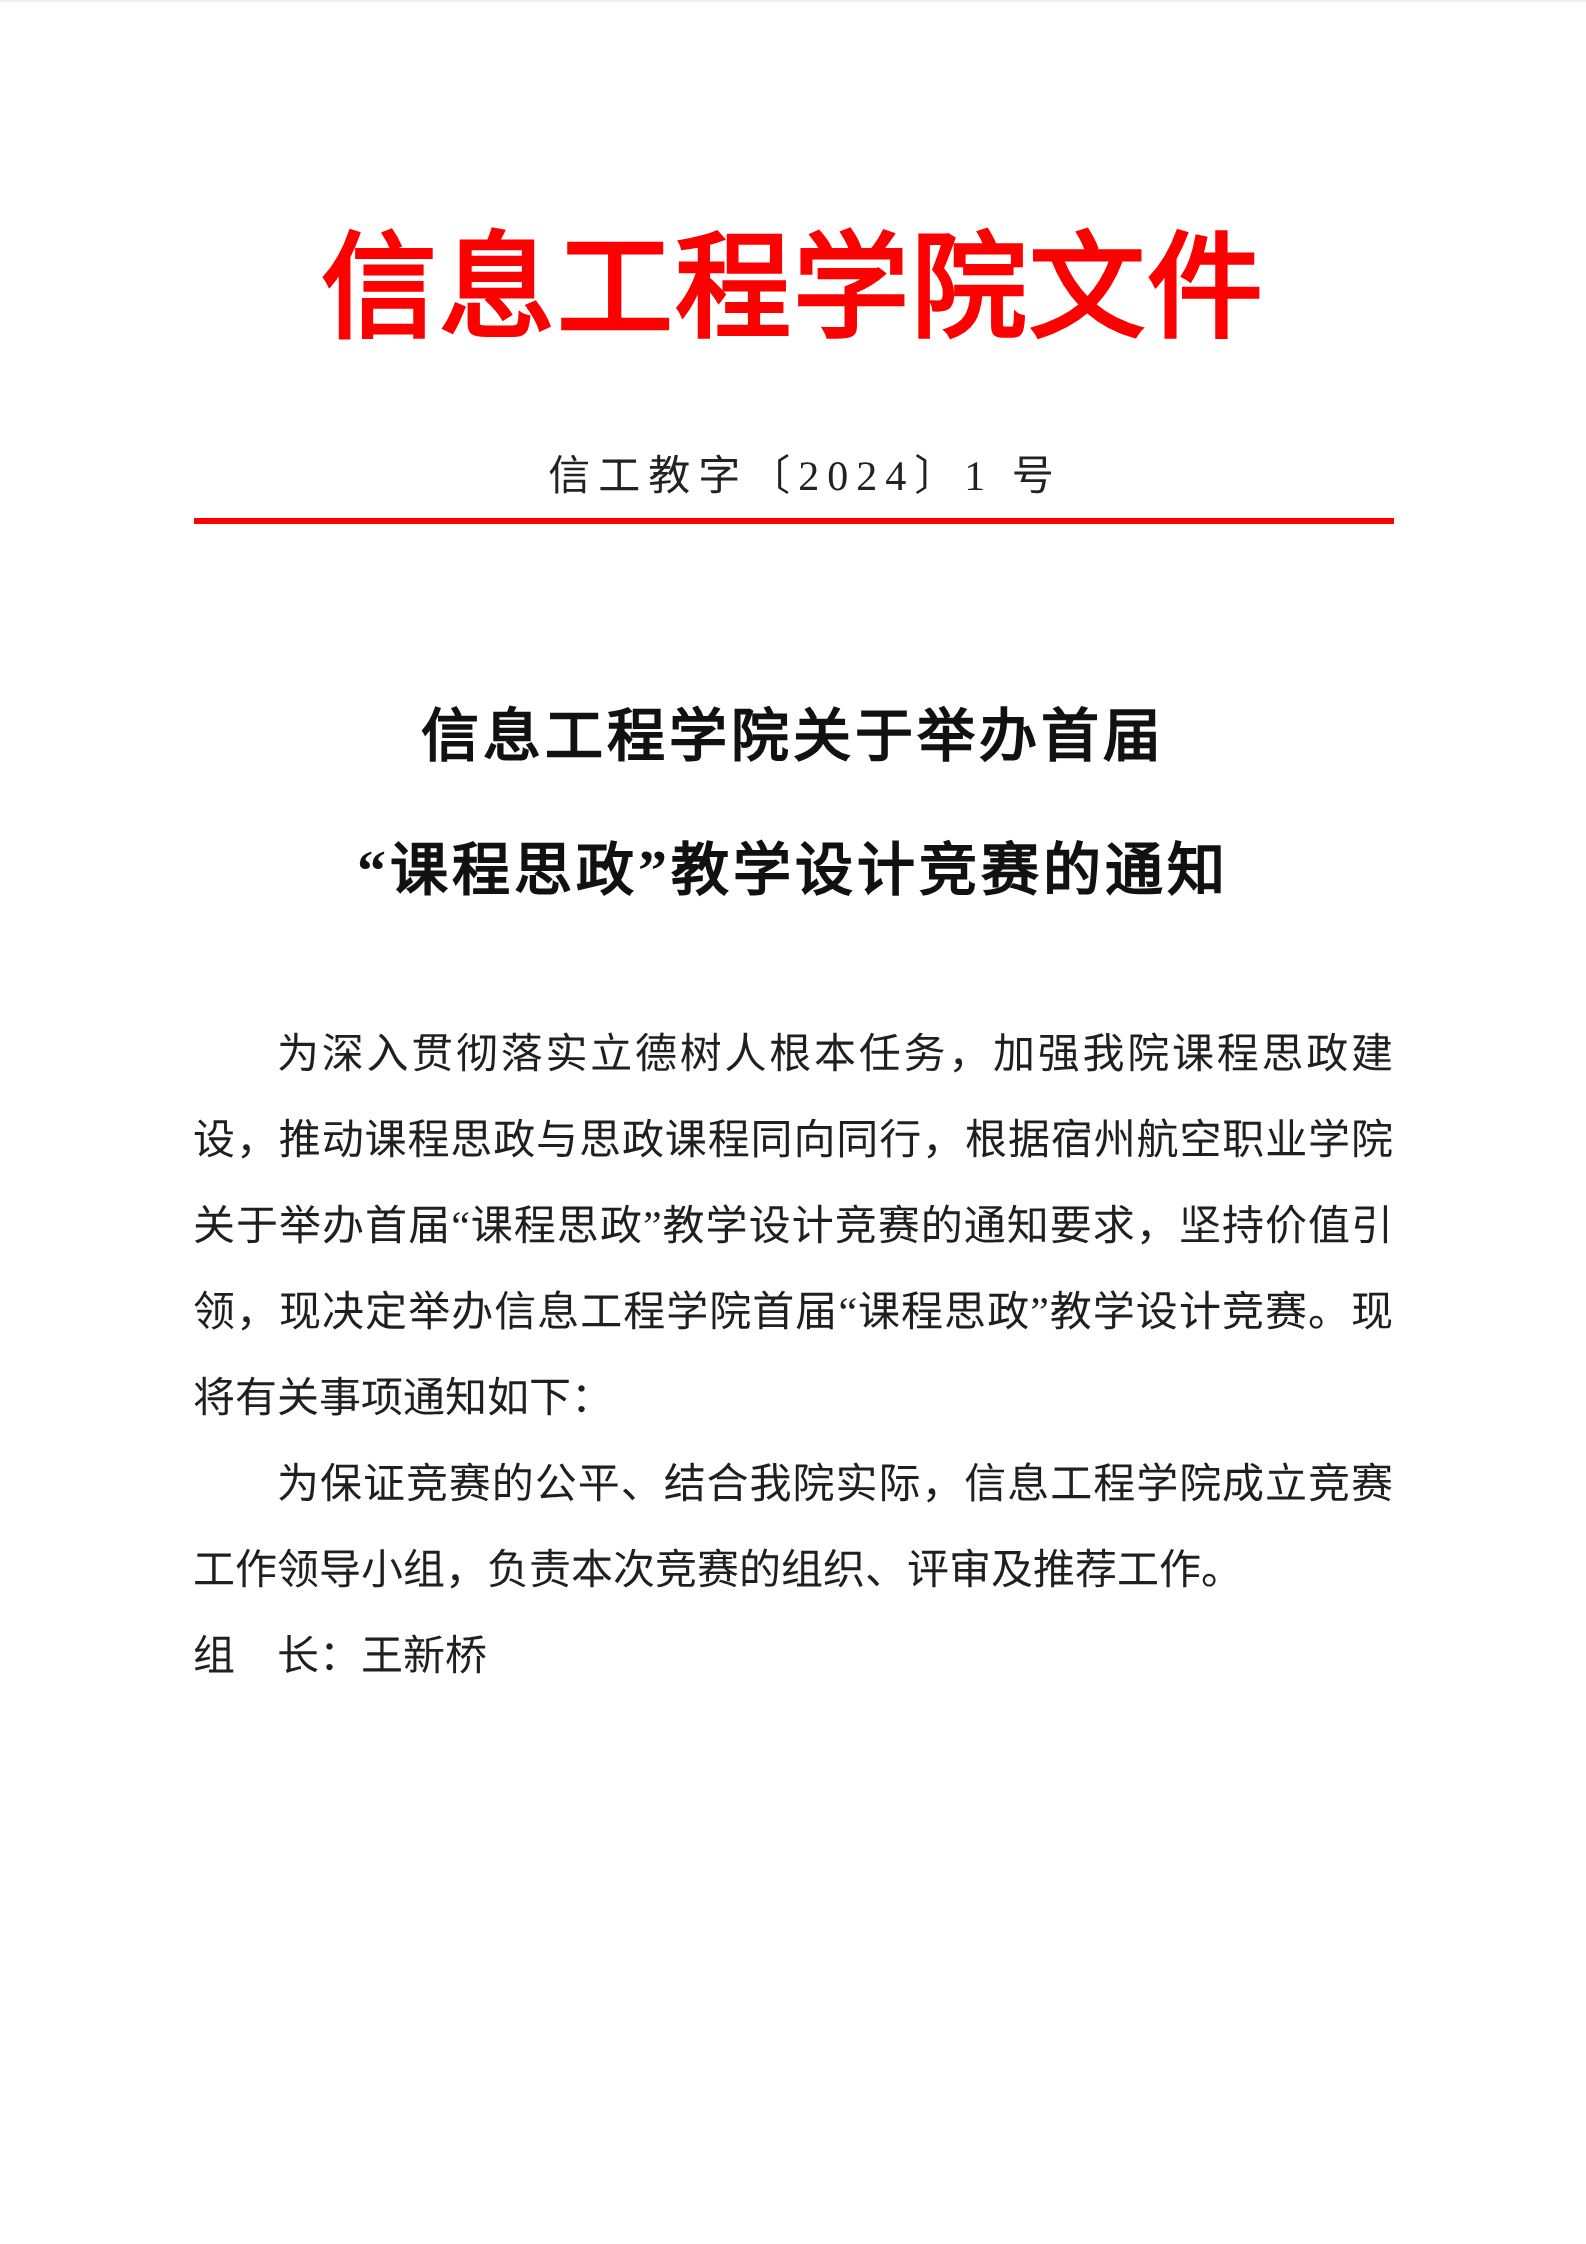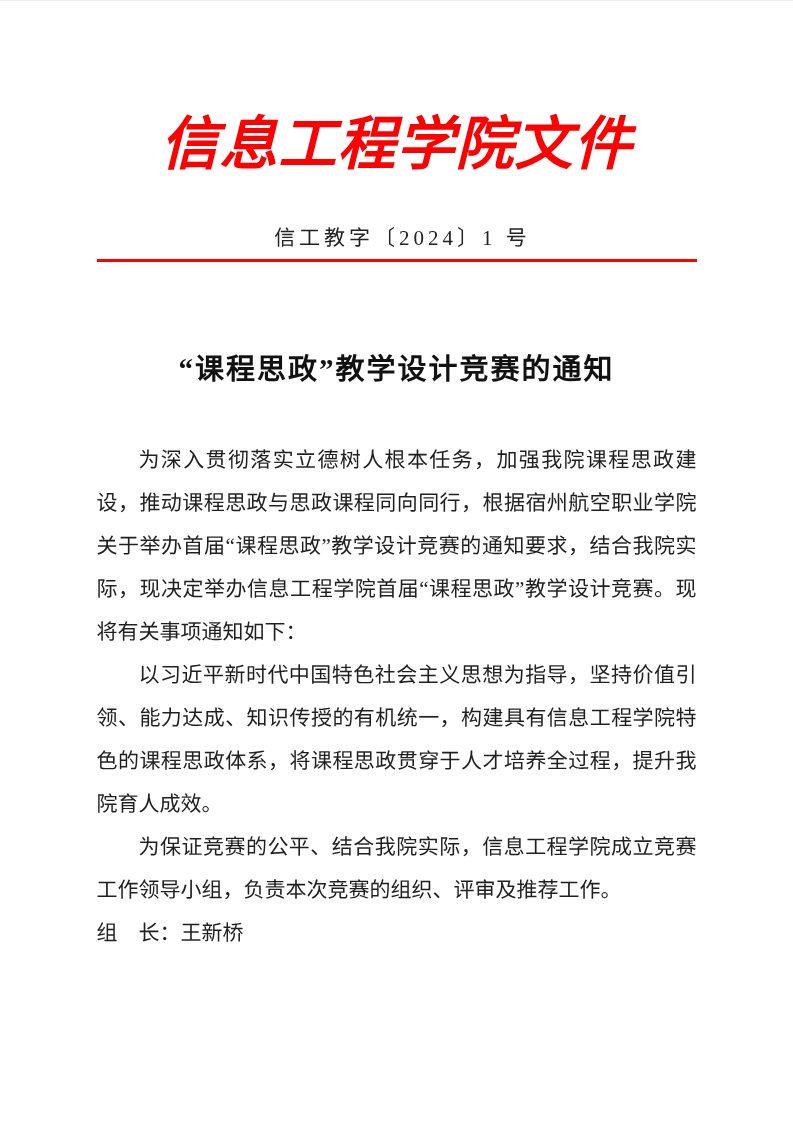--- a/index.html
+++ b/index.html
@@ -27,21 +27,20 @@
   .masthead {
     margin-top: 106px;
     text-align: center;
     font-size: 58px;
     line-height: 76px;
     font-weight: bold;
     letter-spacing: 1px;
     color: var(--accent-red);
     font-family: "Liberation Serif", "DejaVu Serif", serif;
     white-space: nowrap;
-    font-style: italic;
   }
   .doc-number {
     margin-top: 42px;
     text-align: center;
     font-size: 21px;
     line-height: 26px;
     letter-spacing: 4px;
     color: #222222;
     margin-left: 12px;
   }
@@ -101,30 +100,30 @@
 
 <div class="page">
 
   <div class="masthead">信息工程学院文件</div>
 
   <div class="doc-number">信工教字〔2024〕1 号</div>
 
   <div class="divider"></div>
 
   <div class="notice-title">
+    <div class="t-line">信息工程学院关于举办首届</div>
     <div class="t-line">“课程思政”教学设计竞赛的通知</div>
   </div>
 
   <div class="doc-body">
 
 
-    <p class="para">为深入贯彻落实立德树人根本任务，加强我院课程思政建设，推动课程思政与思政课程同向同行，根据宿州航空职业学院关于举办首届“课程思政”教学设计竞赛的通知要求，结合我院实际，现决定举办信息工程学院首届“课程思政”教学设计竞赛。现将有关事项通知如下：</p>
+    <p class="para">为深入贯彻落实立德树人根本任务，加强我院课程思政建设，推动课程思政与思政课程同向同行，根据宿州航空职业学院关于举办首届“课程思政”教学设计竞赛的通知要求，坚持价值引领，现决定举办信息工程学院首届“课程思政”教学设计竞赛。现将有关事项通知如下：</p>
 
 
-    <p class="para">以习近平新时代中国特色社会主义思想为指导，坚持价值引领、能力达成、知识传授的有机统一，构建具有信息工程学院特色的课程思政体系，将课程思政贯穿于人才培养全过程，提升我院育人成效。</p>
 
 
     <p class="para">为保证竞赛的公平、结合我院实际，信息工程学院成立竞赛工作领导小组，负责本次竞赛的组织、评审及推荐工作。</p>
 
     <p class="roster-line">组　长：王新桥</p>
 
   </div>
 </div>
 
 </body></html>

